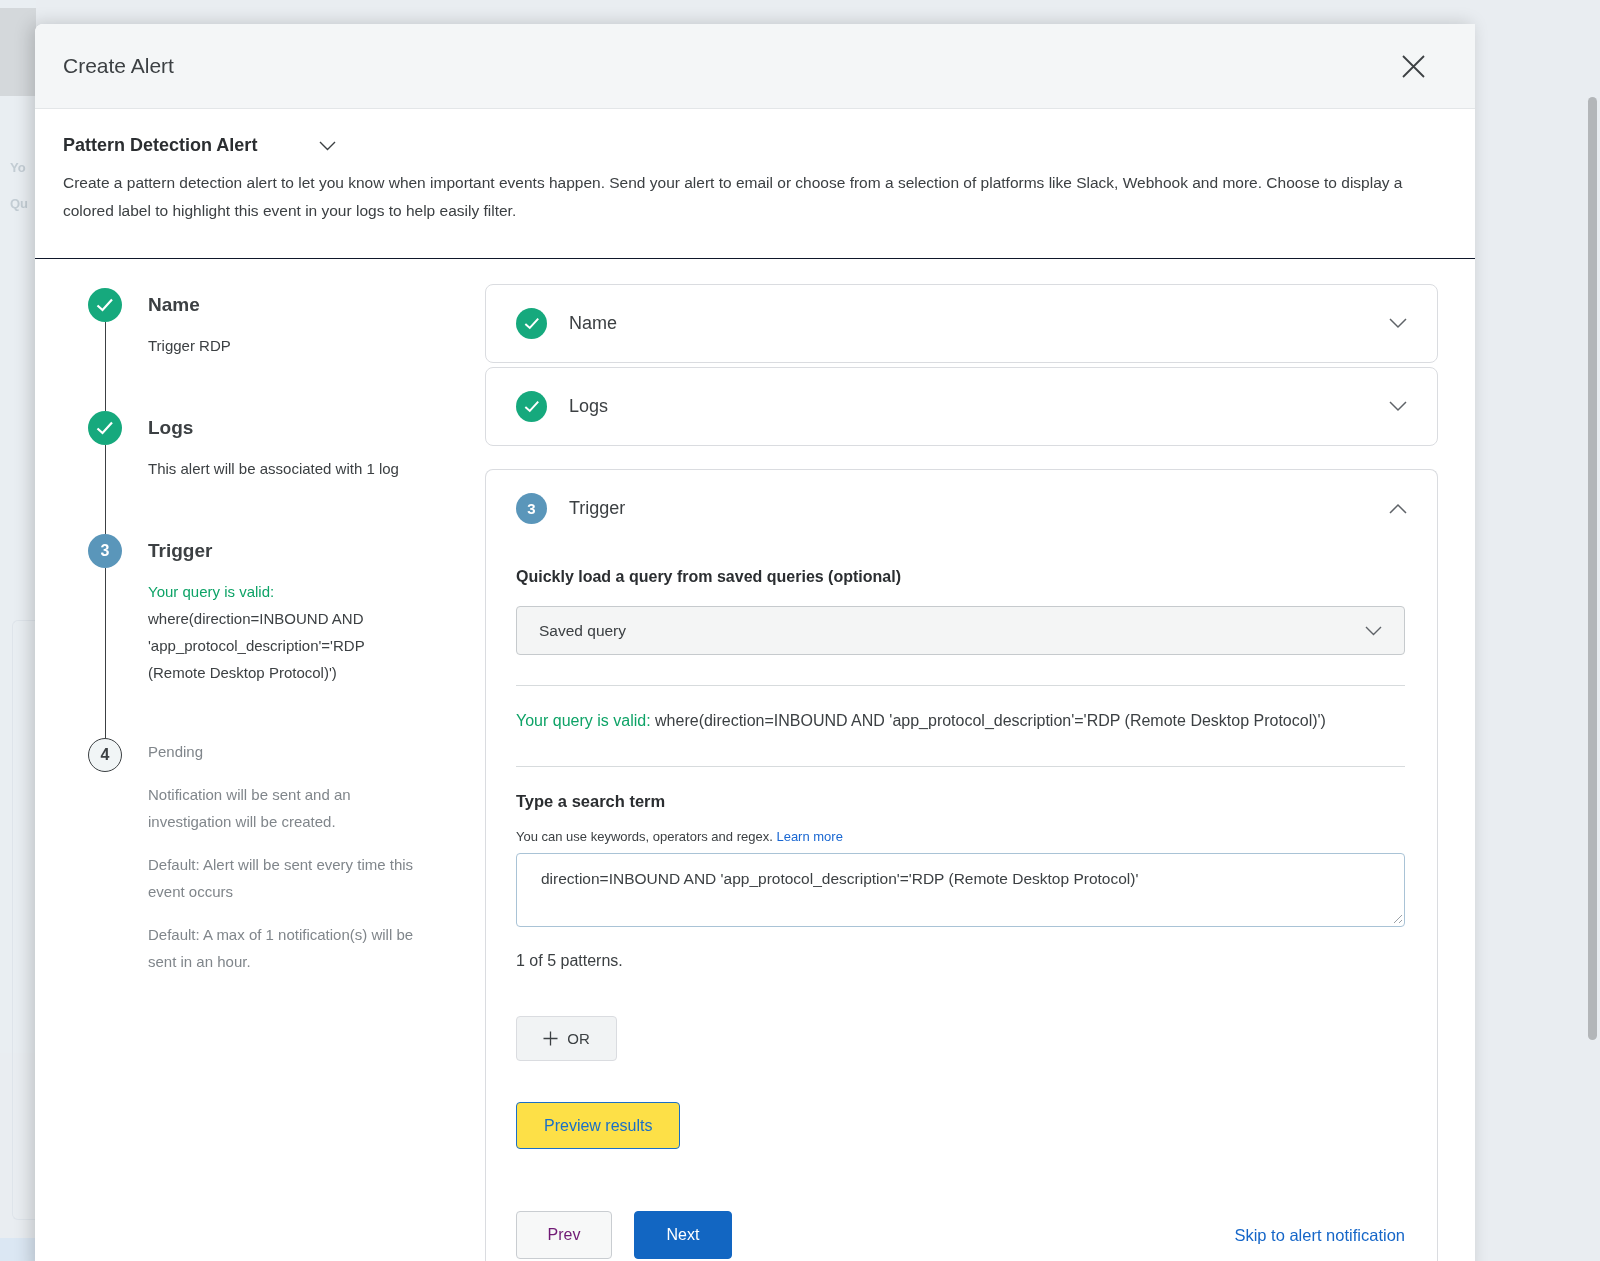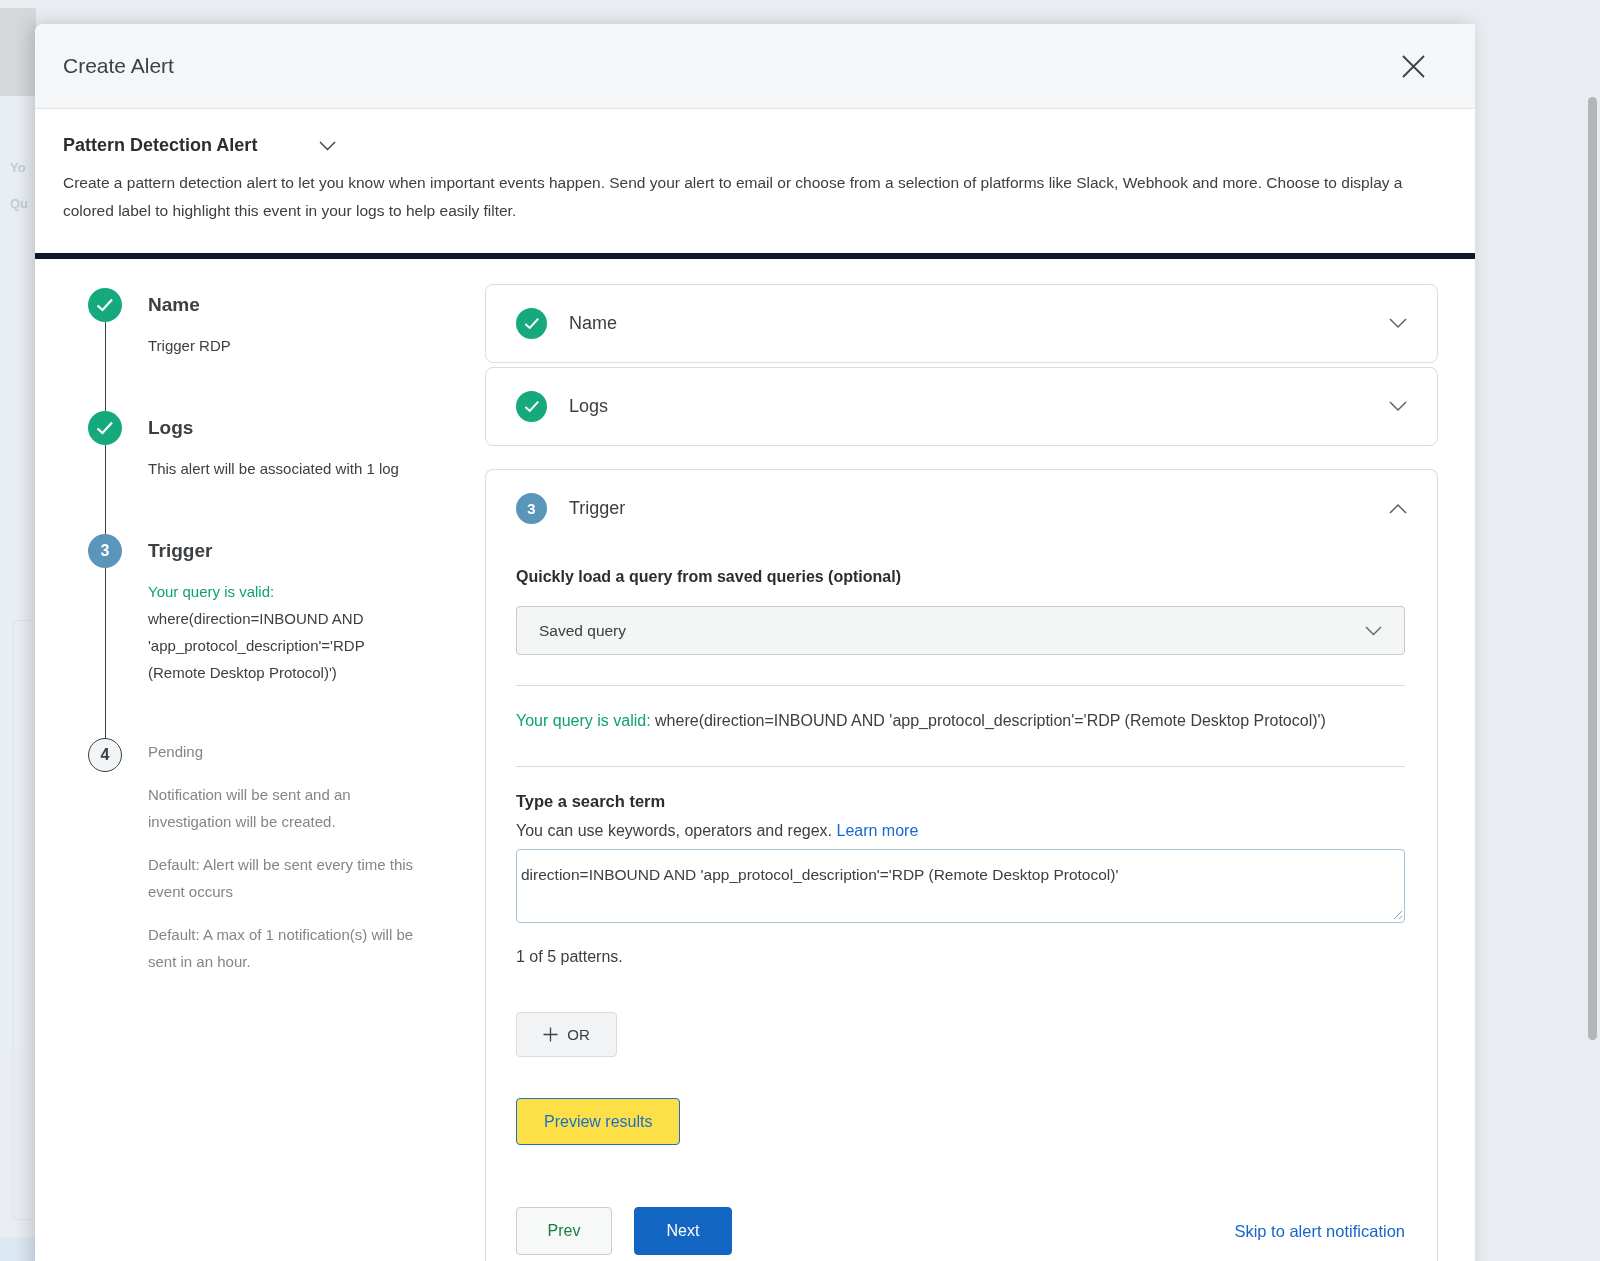--- a/index.html
+++ b/index.html
@@ -36,21 +36,21 @@
     border-top-left-radius: 8px;
     display: flex; align-items: center;
     padding: 0 44px 0 28px;
   }
   .modal-title { font-size: 21px; font-weight: 400; color: #3c4043; }
   .close-btn { margin-left: auto; background: none; border: none; cursor: pointer; padding: 4px; line-height: 0; }
 
   .intro {
     flex: none; height: 150px;
     padding: 26px 45px 0 28px;
-    border-bottom: 6px solid #0f172a;
+    border-bottom: 1px solid #0f172a;
   }
   .type-row { display: flex; align-items: center; }
   .type-title { font-size: 18px; font-weight: 700; color: #2b2e31; }
   .type-chevron { margin-left: 62px; line-height: 0; cursor: pointer; }
   .desc { margin-top: 13px; font-size: 15.5px; line-height: 27.5px; color: #3c4043; }
 
   .content { flex: 1; display: flex; overflow: hidden; }
 
   
   .stepper { flex: none; width: 450px; padding: 29px 0 0 53px; }
@@ -101,27 +101,27 @@
   .select {
     margin-top: 20px; height: 49px;
     background: #f4f5f5; border: 1px solid #c6cacd; border-radius: 4px;
     display: flex; align-items: center; padding: 0 22px;
     font-size: 15.5px; color: #3c4043; cursor: pointer;
   }
   .select .sel-chevron { margin-left: auto; line-height: 0; }
   .divider { border: none; border-top: 1px solid #d7dbdd; margin-top: 30px; }
   .valid-line { margin-top: 19px; font-size: 16px; line-height: 31px; color: #3c4043; }
   .search-heading { margin-top: 25px; font-size: 16.5px; font-weight: 700; color: #2b2e31; }
-  .help-line { margin-top: 11px; font-size: 16px; color: #3c4043; }
+  .help-line { margin-top: 18px; font-size: 13px; color: #3c4043; }
   .link { color: #1967d2; text-decoration: none; cursor: pointer; }
   .ta-wrap { position: relative; margin-top: 9px; }
   .ta-wrap textarea {
     display: block; width: 100%; height: 74px; resize: none;
     border: 1px solid #a9c3d6; border-radius: 4px;
-    padding: 13px 4px; font-family: "Liberation Sans", sans-serif;
+    padding: 13px 24px; font-family: "Liberation Sans", sans-serif;
     font-size: 15.5px; color: #3c4043; line-height: 24px;
     outline: none; background: #fff;
   }
   .resize-handle {
     position: absolute; right: 3px; bottom: 4px; width: 11px; height: 11px;
     background: repeating-linear-gradient(135deg, transparent 0 2.5px, #9aa0a6 2.5px 3.5px);
     clip-path: polygon(100% 0, 100% 100%, 0 100%);
     cursor: nwse-resize;
   }
   .patterns { margin-top: 25px; font-size: 16px; color: #3c4043; }
@@ -134,21 +134,21 @@
   .preview-btn {
     margin-top: 41px; height: 47px; padding: 0 27px;
     background: #fde047; border: 1px solid #1a6fc7; border-radius: 4px;
     font-family: "Liberation Sans", sans-serif; font-size: 16px; font-weight: 500;
     color: #1a6fc7; cursor: pointer;
   }
   .footer-row { margin-top: 62px; display: flex; align-items: center; }
   .prev-btn {
     height: 48px; width: 96px;
     background: #f7f8f8; border: 1px solid #c9cdd1; border-radius: 4px;
-    font-family: "Liberation Sans", sans-serif; font-size: 16px; color: #15803d; cursor: pointer;
+    font-family: "Liberation Sans", sans-serif; font-size: 16px; color: #701a75; cursor: pointer;
   }
   .next-btn {
     margin-left: 22px; height: 48px; width: 98px;
     background: #1266c2; border: 1px solid #1266c2; border-radius: 4px;
     font-family: "Liberation Sans", sans-serif; font-size: 16px; font-weight: 500;
     color: #ffffff; cursor: pointer;
   }
   .skip-link { margin-left: auto; font-size: 16.5px; color: #1566c8; text-decoration: none; cursor: pointer; }
 
   

